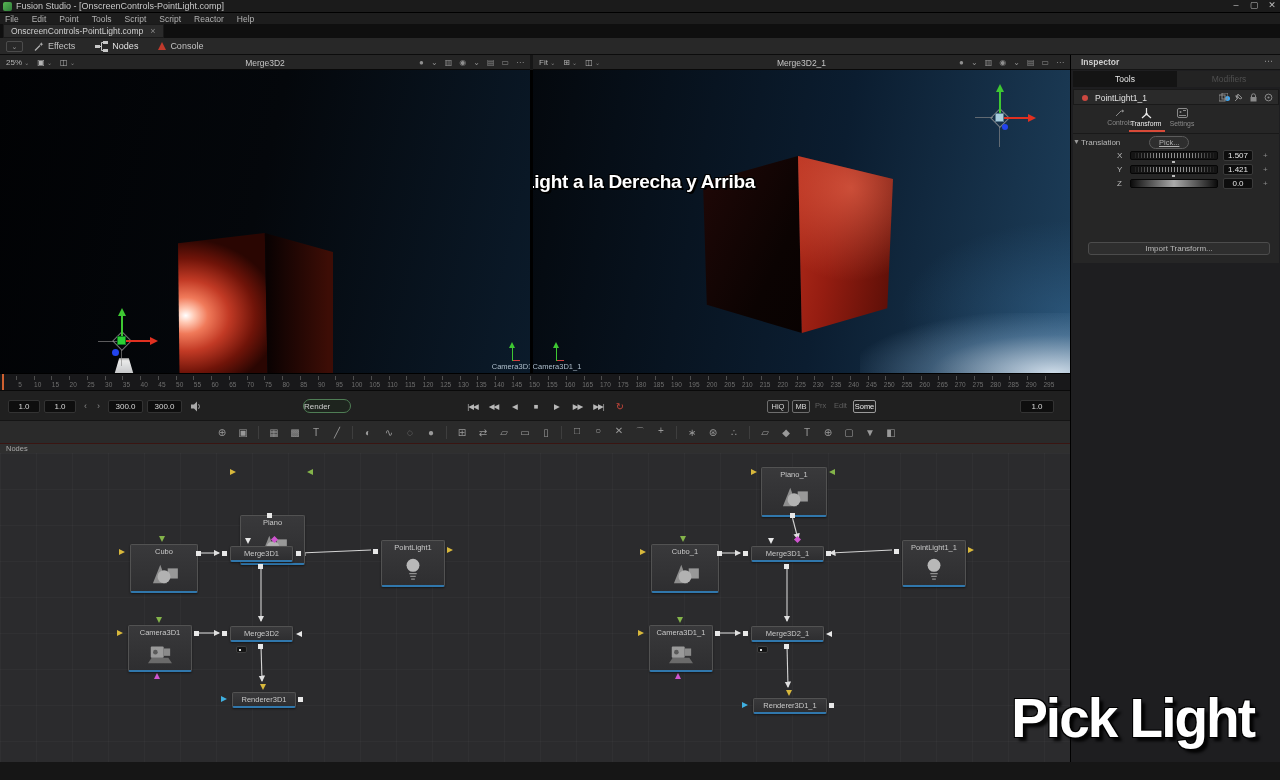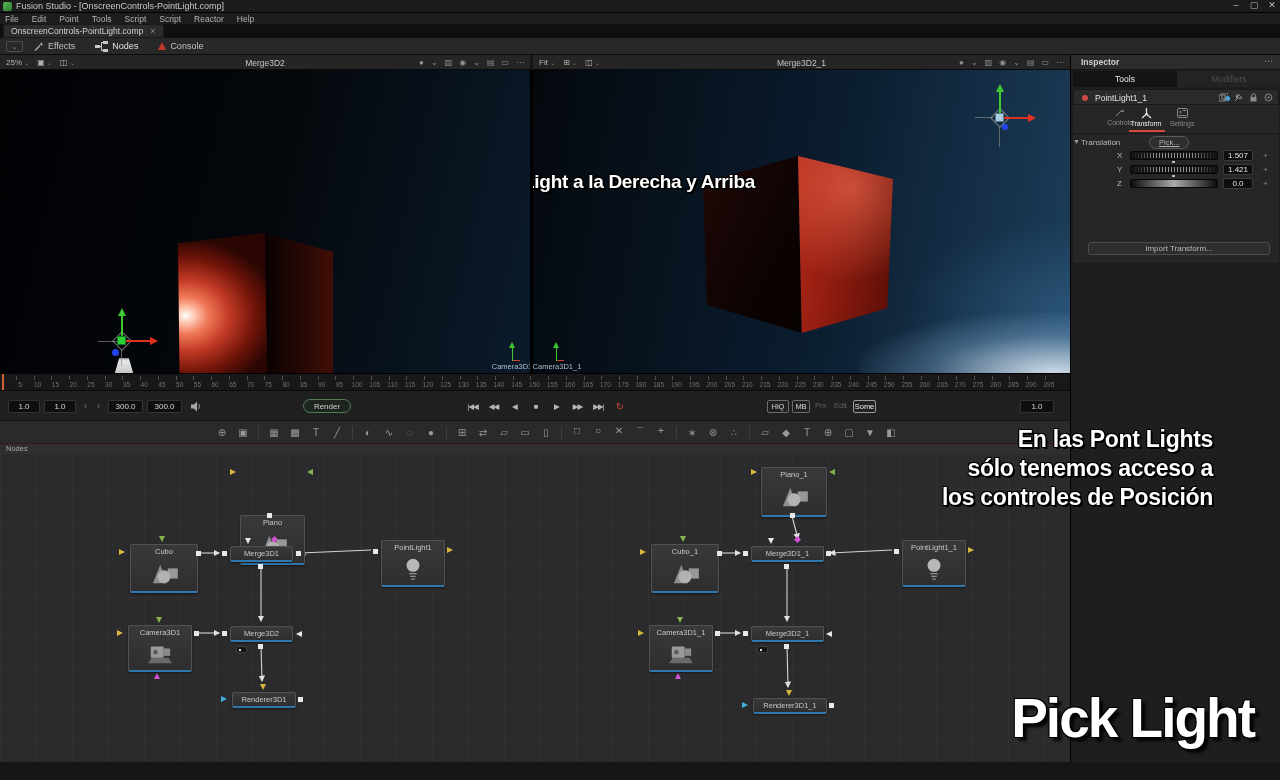--- a/index.html
+++ b/index.html
@@ -57,21 +57,21 @@
 #ruler { left:0; top:373px; width:1070px; height:17px; background:#18181a; border-top:1px solid #000; overflow:hidden; }
 .tick { position:absolute; top:2px; width:20px; }
 .tick i { position:absolute; left:0; top:0; width:1px; height:4px; background:#4e4e4e; }
 .tick b { position:absolute; left:-7px; top:5px; width:22px; text-align:center; font-weight:400; font-size:6.5px; color:#6f6f6f; }
 #playhead { position:absolute; left:2px; top:0; width:2px; height:17px; background:#cf6030; }
 #transport { left:0; top:390px; width:1070px; height:30px; background:#202020; border-top:1px solid #0a0a0a; }
 .tfield { position:absolute; top:9px; height:13px; background:#0e0e0e; border:1px solid #333; border-radius:2px;
   font-size:8px; color:#d8d8d8; text-align:center; line-height:12px; }
 .tstep { position:absolute; top:10px; font-size:9px; color:#8a8a8a; }
 #renderbtn { position:absolute; left:303px; top:8px; width:48px; height:14px; border:1px solid #4f7d55; border-radius:8px;
-  font-size:8px; color:#cfcfcf; text-align:center; line-height:13px; background:#1e241e; }
+  font-size:8px; color:#cfcfcf; text-align:left; line-height:13px; background:#1e241e; }
 .pbtn { position:absolute; top:9px; width:19px; height:13px; font-size:7.5px; color:#b8b8b8; text-align:center; line-height:13px; letter-spacing:-1px; }
 .qbtn { position:absolute; top:9px; height:13px; border-radius:2px; font-size:7.5px; text-align:center; line-height:12px; }
 .qbox { border:1px solid #6e6e6e; color:#d8d8d8; }
 .qboxb { border:1px solid #9a9a9a; color:#ededed; }
 .qplain { color:#5f5f5f; }
 #toolicons { left:0; top:420px; width:1070px; height:23px; background:#2a2a2a; border-top:1px solid #151515;
   display:flex; align-items:center; padding-left:216px; gap:9px; }
 #toolicons .g { display:flex; gap:9px; }
 #toolicons .ic { font-size:10px; color:#999; width:12px; text-align:center; }
 #toolicons .sep { width:1px; height:13px; background:#3e3e3e; }
@@ -905,19 +905,14 @@
             <span class="track smooth"></span>
             <span class="vbox">0.0</span>
             <span class="plus">+</span>
           </div>
         </div>
       <div id="importbtn">Import Transform...</div>
     </div>
   </div>
 
 
-  <div id="caption" class="abs">
-      <div>En las Pont Lights</div>
-      <div>sólo tenemos acceso a</div>
-      <div>los controles de Posición</div>
-    </div>
   <div id="bigtitle" class="abs">Pick Light</div>
 </div>
 
 </body></html>

